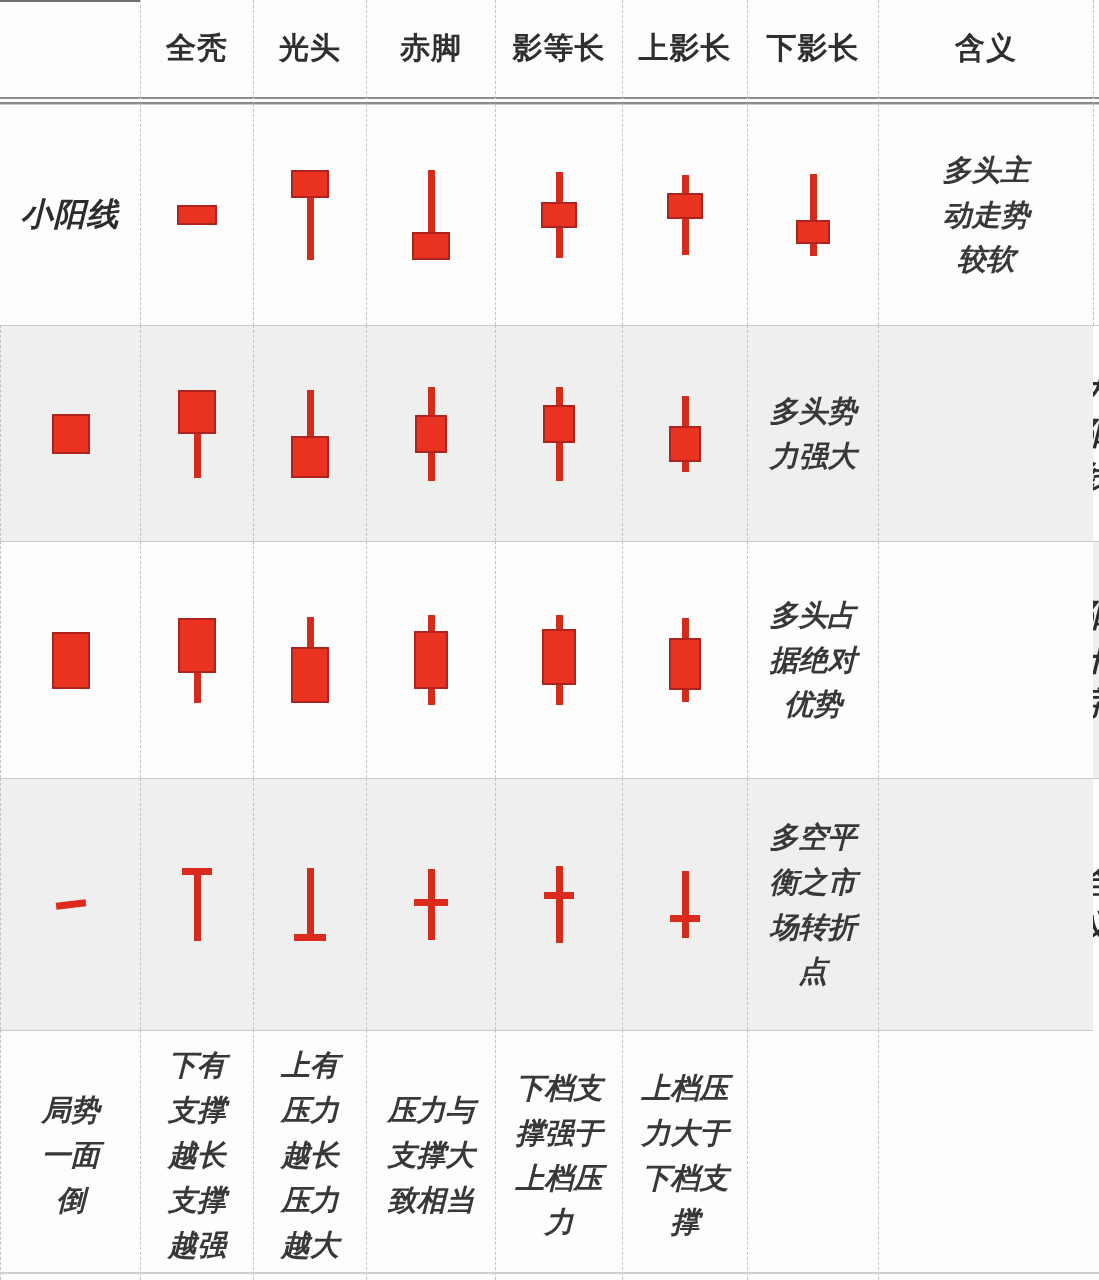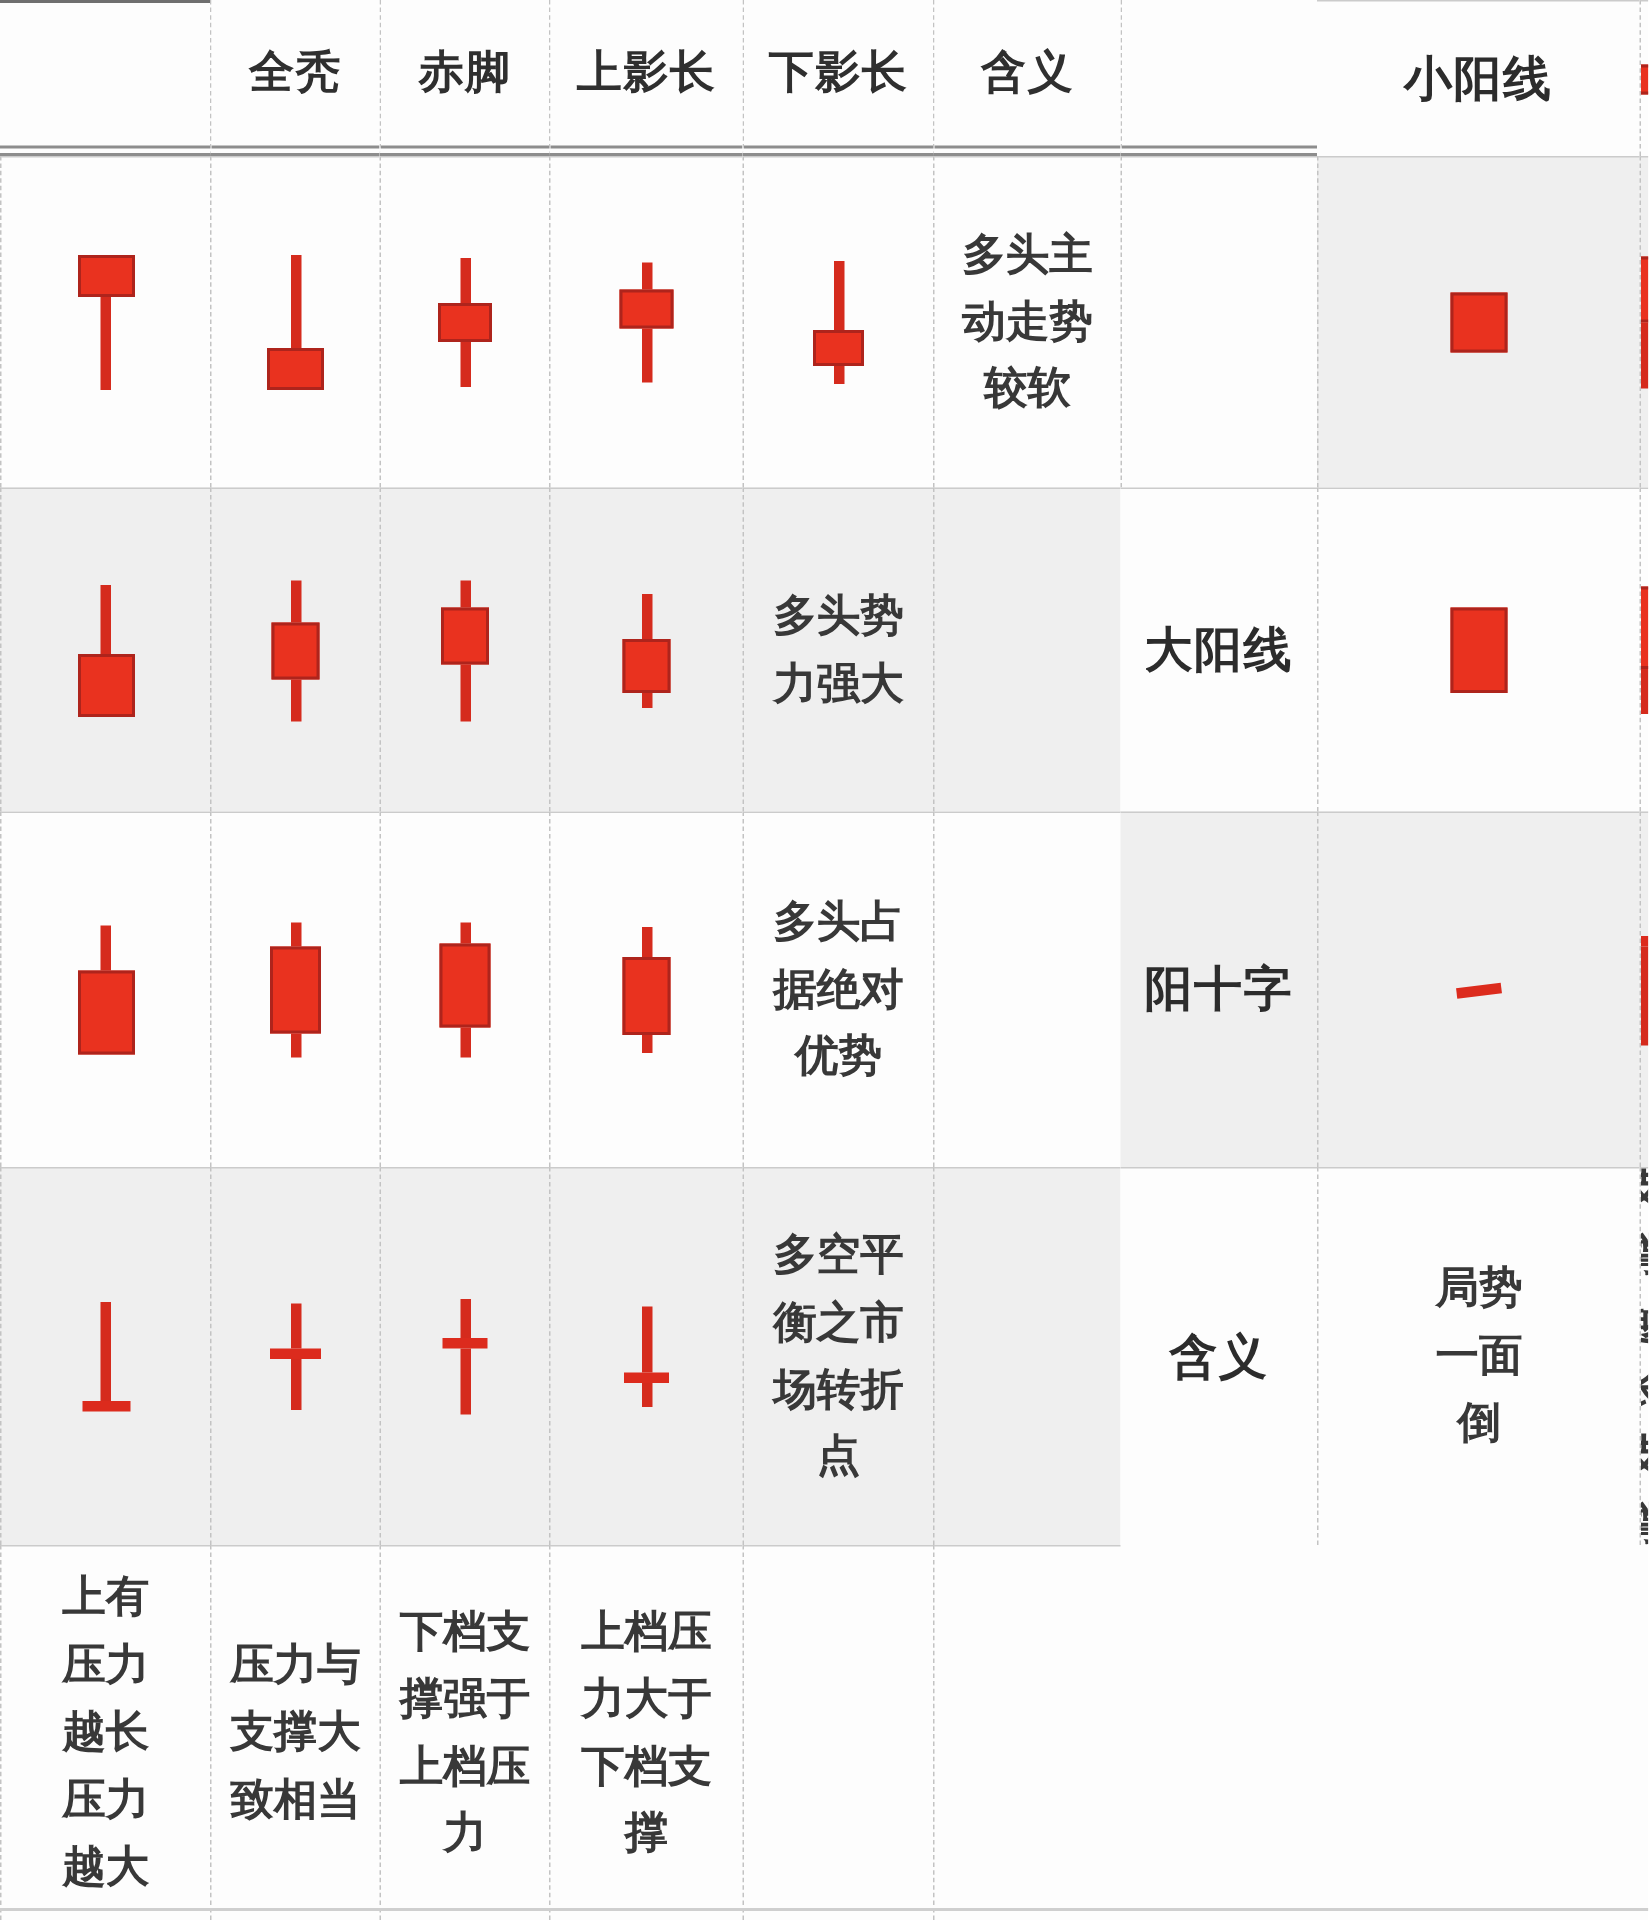--- a/index.html
+++ b/index.html
@@ -11,21 +11,21 @@
     display:grid; width:868px; height:1280px;
     grid-template-columns:140px 113px 113px 129px 127px 125px 131px 215px 6px;
     grid-template-rows:104px 221px 216px 237px 252px 250px;
   }
   .cell {
     display:flex; align-items:center; justify-content:center;
     box-sizing:border-box; background:#fdfdfd; overflow:hidden;
   }
   .cell.alt { background:#efefef; }
   .cell.vline { border-left:1px dashed #c3c3c3; }
-  .cell.hline { border-top:1px solid #cbcbcb; }
+  .cell.hline { border-top:1px solid #cbcbcb;font-style:italic; }
   .cell.hdr {
     border-bottom:7px double #8d8d8d;
     font-size:30px; font-weight:bold; color:#2f2f2f; letter-spacing:1px;
   }
   .cell.corner { border-top:2px solid #6f6f6f; }
   .row-label { font-size:32px; font-weight:bold; color:#2c2c2c; letter-spacing:1px; }
   .meaning {
     font-size:29px; font-weight:bold; color:#383838;
     line-height:1.55; white-space:pre-line; text-align:center;
   }
@@ -38,21 +38,27 @@
 </head>
 <body>
 
 <div id="app">
   <div id="table">
       <div class="cell hdr corner"></div>
       <div class="cell hdr vline">
         <div class="">全秃</div>
       </div>
       <div class="cell hdr vline">
+        <div class="">光头</div>
+      </div>
+      <div class="cell hdr vline">
         <div class="">赤脚</div>
+      </div>
+      <div class="cell hdr vline">
+        <div class="">影等长</div>
       </div>
       <div class="cell hdr vline">
         <div class="">上影长</div>
       </div>
       <div class="cell hdr vline">
         <div class="">下影长</div>
       </div>
       <div class="cell hdr vline">
         <div class="">含义</div>
       </div>

